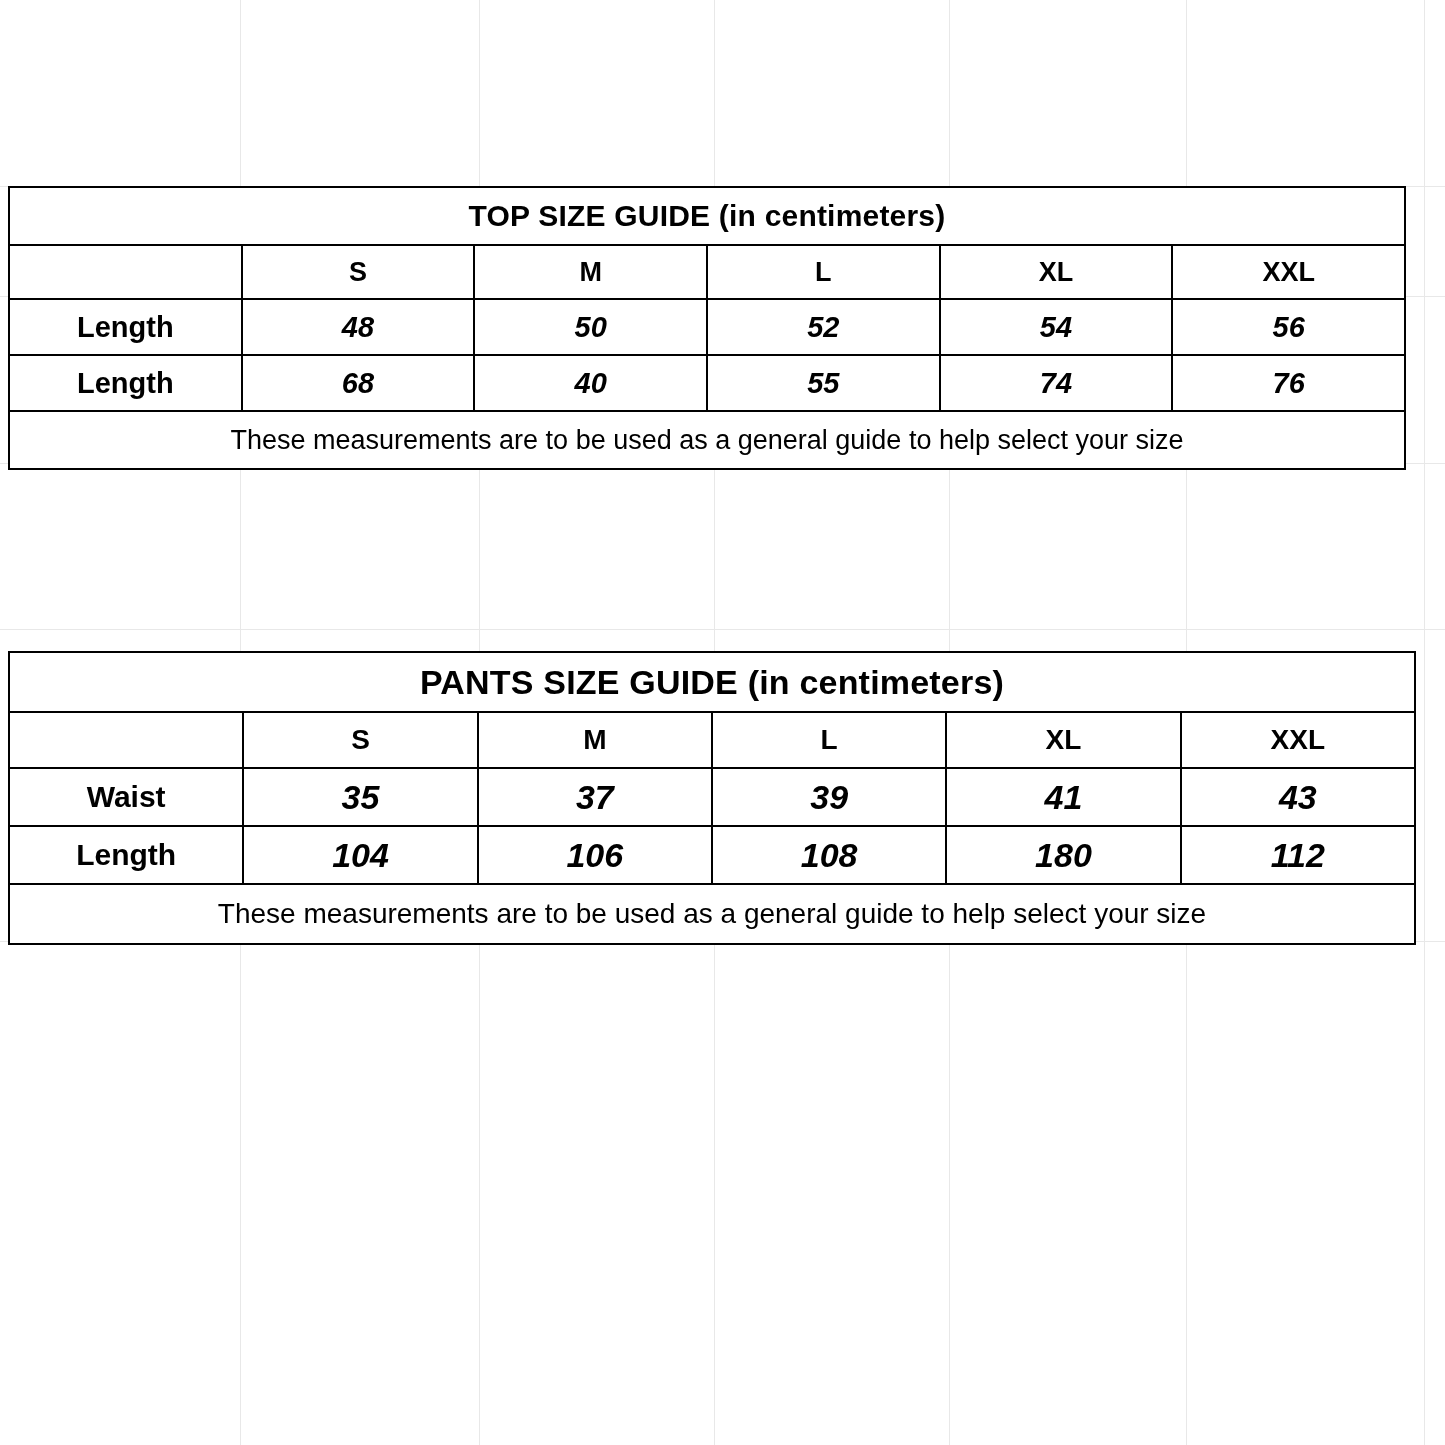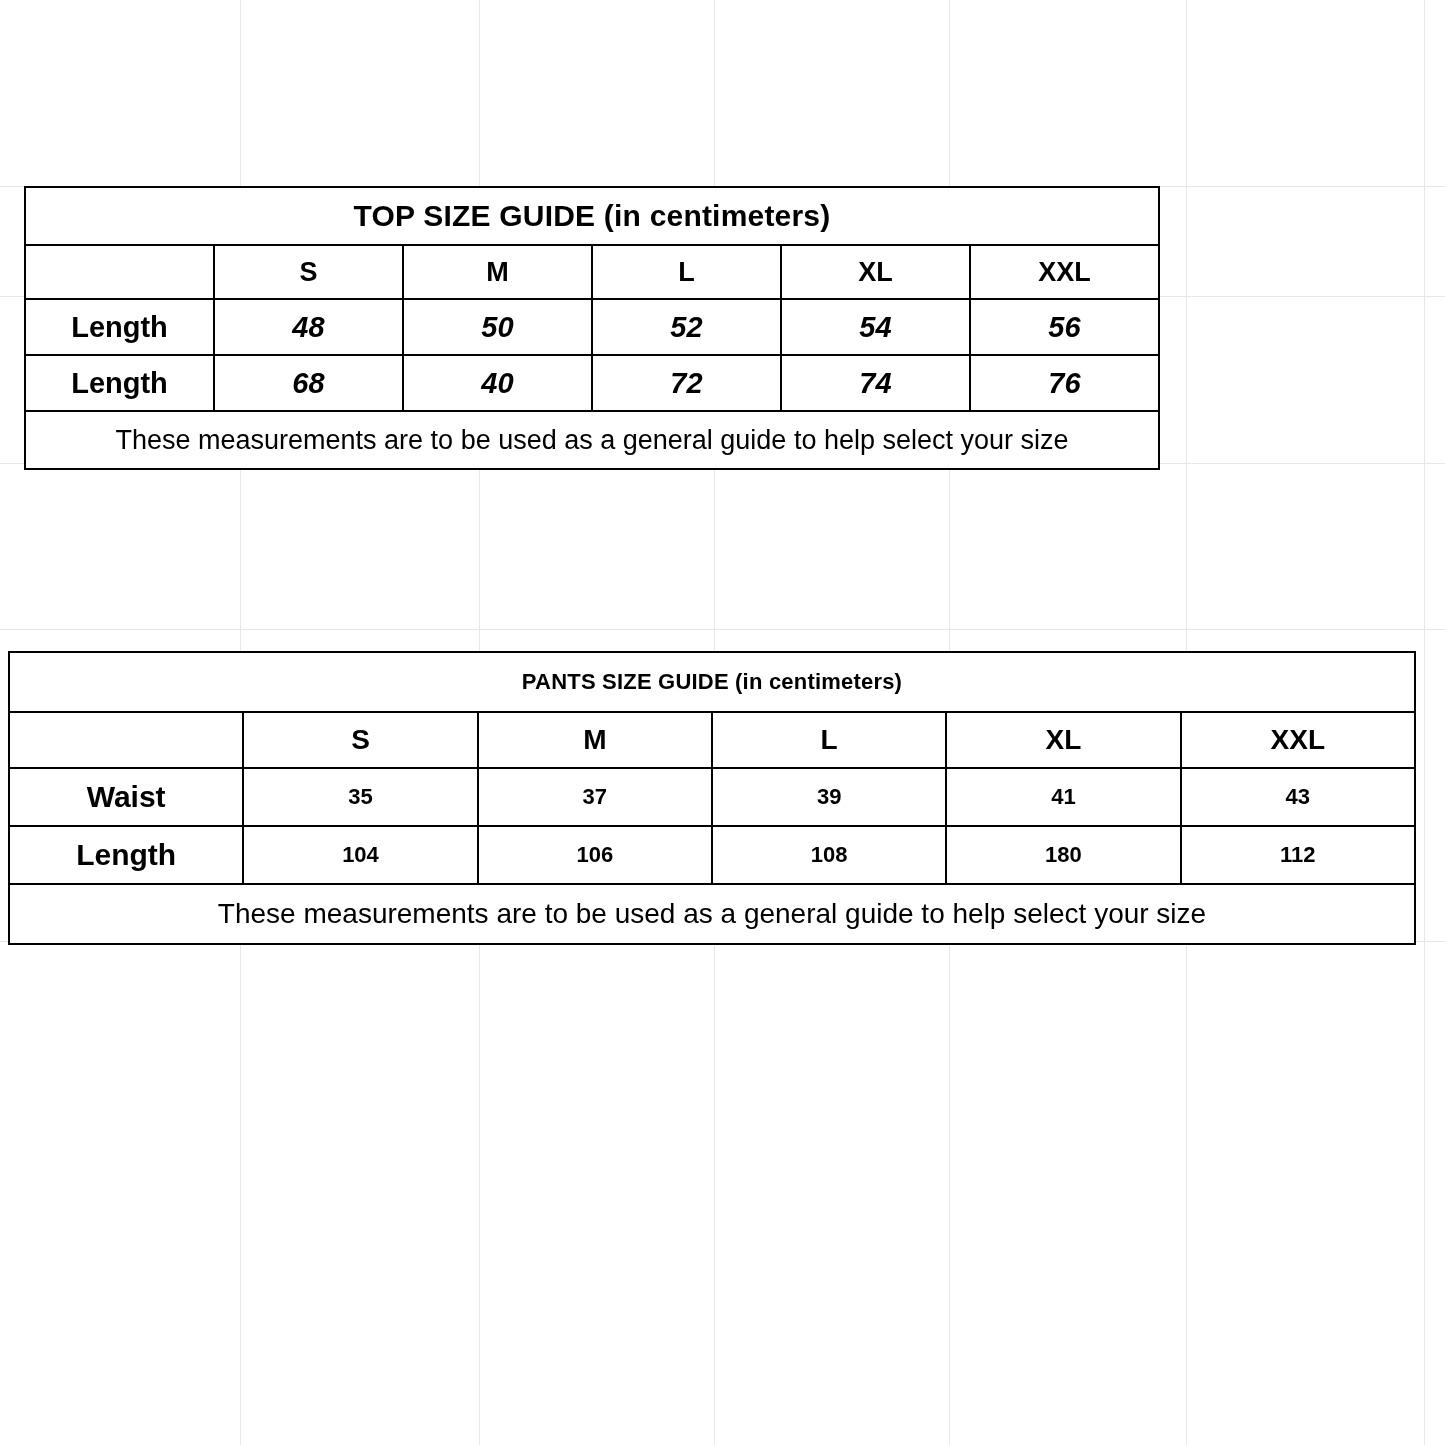--- a/index.html
+++ b/index.html
@@ -54,22 +54,21 @@
     text-align: center;
     vertical-align: middle;
     padding: 0;
     background: #ffffff;
   }
 
   
   #top-size-table {
     left: 8px;
     top: 186px;
-    width: 1136px;
-    margin-left: 16px;
+    width: 1398px;
   }
   #top-size-table .title-cell {
     font-size: 30px;
     font-weight: bold;
     height: 56px;
     letter-spacing: 0.2px;
   }
   #top-size-table .hdr-cell {
     font-size: 27px;
     font-weight: bold;
@@ -92,40 +91,41 @@
     height: 56px;
   }
 
   
   #pants-size-table {
     left: 8px;
     top: 651px;
     width: 1408px;
   }
   #pants-size-table .title-cell {
-    font-size: 22px;
+    font-size: 34px;
     font-weight: bold;
     height: 58px;
     letter-spacing: 0.2px;
   }
   #pants-size-table .hdr-cell {
     font-size: 28px;
     font-weight: bold;
     height: 54px;
   }
   #pants-size-table .row-label {
     font-size: 30px;
     font-weight: bold;
     height: 56px;
     margin-left: 28px;
   }
   #pants-size-table .val-cell {
-    font-size: 22px;
-    font-weight: bold;
-    height: 56px;
+    font-size: 34px;
+    font-weight: bold;
+    height: 56px;
+    font-style: italic;
   }
   #pants-size-table .note-cell {
     font-size: 28px;
     font-weight: normal;
     height: 58px;
   }
 </style>
 </head>
 <body>
 
@@ -163,21 +163,21 @@
         <td class="val-cell">48</td>
         <td class="val-cell">50</td>
         <td class="val-cell">52</td>
         <td class="val-cell">54</td>
         <td class="val-cell">56</td>
       </tr>
       <tr>
         <td class="row-label">Length</td>
         <td class="val-cell">68</td>
         <td class="val-cell">40</td>
-        <td class="val-cell">72</td>
+        <td class="val-cell">55</td>
         <td class="val-cell">74</td>
         <td class="val-cell">76</td>
       </tr>
       <tr>
         <td class="note-cell" colspan="6">These measurements are to be used as a general guide to help select your size</td>
       </tr>
     </tbody>
   </table>
 
   <table class="size-table" id="pants-size-table">

